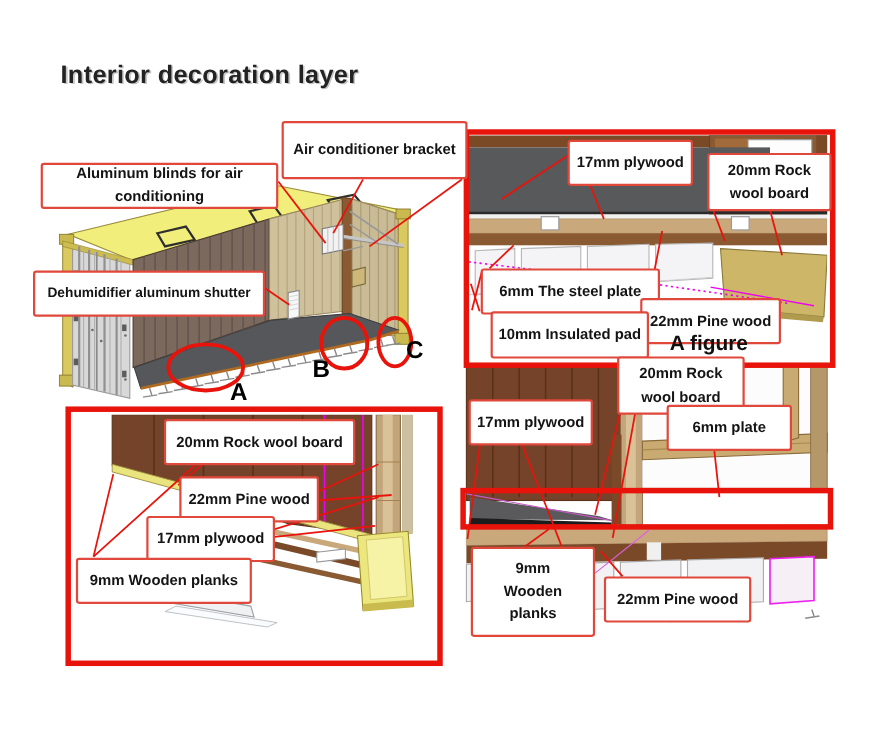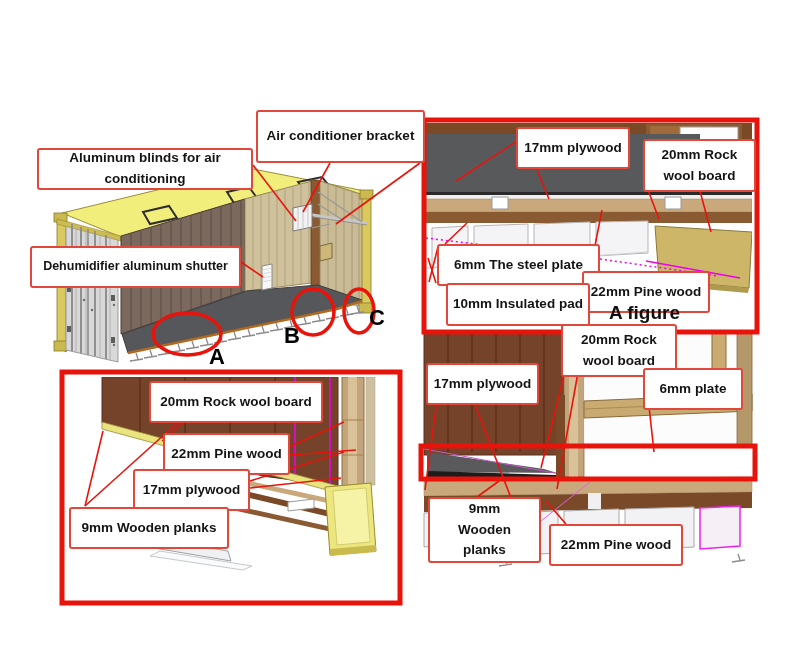--- a/index.html
+++ b/index.html
@@ -317,40 +317,41 @@
     <g>
       <rect class="redbox" x="424" y="120" width="333" height="212"></rect>
       <rect class="redbox" x="62" y="372" width="338" height="231"></rect>
       <rect class="redbox" x="421" y="446" width="334" height="33"></rect>
       <ellipse class="redell" cx="187" cy="334" rx="34" ry="21"></ellipse>
       <ellipse class="redell" cx="313" cy="312" rx="21" ry="23"></ellipse>
       <ellipse class="redell" cx="359" cy="311" rx="15" ry="22"></ellipse>
     </g>
   </svg>
 
+  <div id="page-title">Interior decoration layer</div>
 
   <div class="lbl" style="left:37px;top:148px;width:216px;height:32px;">Aluminum blinds for air conditioning</div>
   <div class="lbl" style="left:256px;top:110px;width:169px;height:53px;">Air conditioner bracket</div>
   <div class="lbl nowrap sm" style="left:30px;top:246px;width:211px;height:22px;">Dehumidifier aluminum shutter</div>
 
   <div class="marker" style="left:209px;top:344px;">A</div>
   <div class="marker" style="left:284px;top:323px;">B</div>
   <div class="marker" style="left:369px;top:305px;">C</div>
 
   <div class="lbl nowrap" style="left:516px;top:127px;width:114px;height:28px;">17mm plywood</div>
   <div class="lbl" style="left:643px;top:139px;width:113px;height:53px;">20mm Rock wool board</div>
   <div class="lbl nowrap" style="left:437px;top:244px;width:163px;height:33px;">6mm The steel plate</div>
   <div class="lbl nowrap" style="left:582px;top:271px;width:128px;height:30px;">22mm Pine wood</div>
   <div class="lbl nowrap" style="left:446px;top:283px;width:144px;height:43px;">10mm Insulated pad</div>
   <div id="a-figure">A figure</div>
 
   <div class="lbl" style="left:561px;top:324px;width:116px;height:53px;">20mm Rock wool board</div>
   <div class="lbl nowrap" style="left:426px;top:363px;width:113px;height:30px;">17mm plywood</div>
-  <div class="lbl nowrap" style="left:643px;top:368px;width:100px;height:30px;">6mm plate</div>
-  <div class="lbl pre" style="left:428px;top:497px;width:113px;height:66px;">9mm
+  <div class="lbl nowrap" style="left:606px;top:368px;width:114px;height:30px;">6mm plate</div>
+  <div class="lbl pre" style="left:428px;top:497px;width:113px;height:82px;">9mm
 Wooden
 planks</div>
   <div class="lbl nowrap" style="left:549px;top:524px;width:134px;height:29px;">22mm Pine wood</div>
 
   <div class="lbl nowrap" style="left:149px;top:381px;width:174px;height:31px;">20mm Rock wool board</div>
   <div class="lbl nowrap" style="left:163px;top:433px;width:127px;height:29px;">22mm Pine wood</div>
   <div class="lbl nowrap" style="left:133px;top:469px;width:117px;height:30px;">17mm plywood</div>
   <div class="lbl nowrap" style="left:69px;top:507px;width:160px;height:31px;">9mm Wooden planks</div>
 
 </div>

